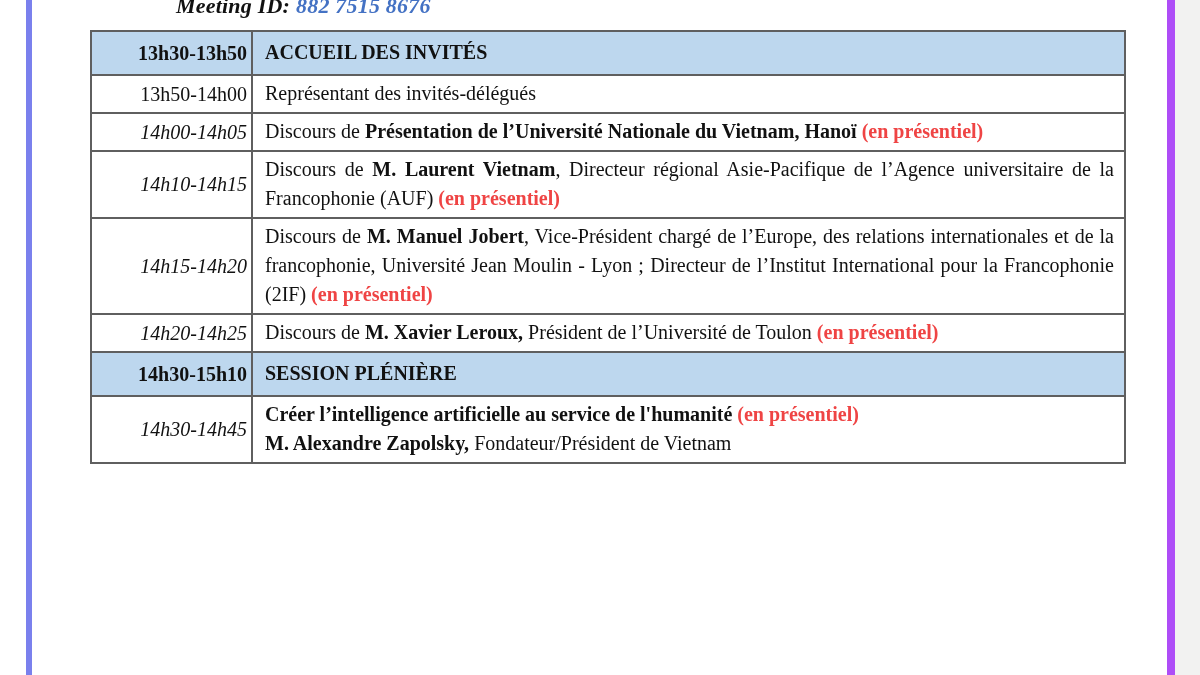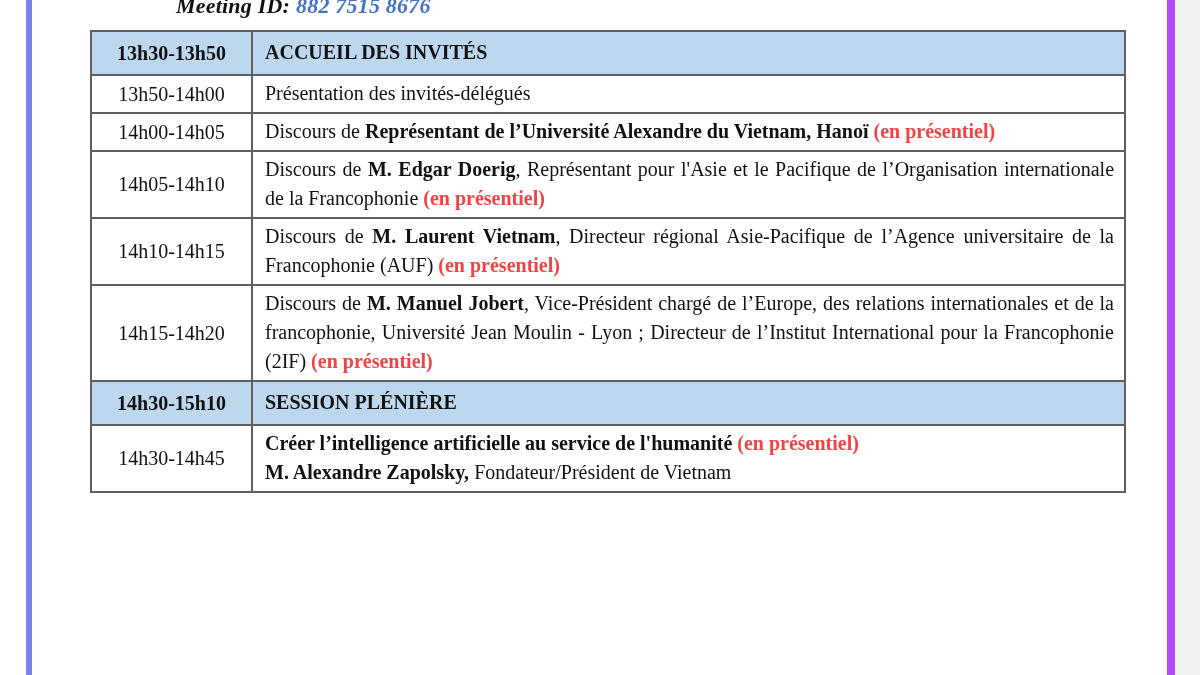--- a/index.html
+++ b/index.html
@@ -21,25 +21,25 @@
   }
   .meeting-line .id-value{color:#4472C4;margin-left:6px;}
 
   
   table.schedule{
     position:absolute;left:90px;top:30px;width:1036px;
     border-collapse:collapse;table-layout:fixed;
   }
   td{border:2px solid #5f5f5f;vertical-align:middle;}
   .time-cell{
-    width:151px;text-align:center;font-size:20px;color:#111;
+    width:151px;text-align:right;font-size:20px;color:#111;
     padding:3px 4px;
   }
   .time-cell.bold{font-weight:bold;}
-  .time-cell.italic{}
+  .time-cell.italic{font-style:italic;}
   .content-cell{
     font-size:20px;color:#111;line-height:29px;
     padding:3px 10px 4px 12px;
   }
   .content-cell .par{margin:0;}
   .content-cell.justify .par{text-align:justify;text-align-last:left;}
   .section-row td{background:#BDD7EE;}
   .section-row .time-cell{font-weight:bold;}
   .section-row .content-cell{font-weight:bold;padding-top:6px;padding-bottom:7px;}
   .seg-normal{font-weight:normal;}
@@ -61,45 +61,45 @@
   <tbody>
       <tr class="section-row">
         <td class="time-cell bold">13h30-13h50</td>
         <td class="content-cell">
           <div class="par"><span class="seg-bold">ACCUEIL DES INVITÉS</span></div>
         </td>
       </tr>
       <tr class="item-row">
         <td class="time-cell normal">13h50-14h00</td>
         <td class="content-cell">
-          <div class="par"><span class="seg-normal">Présentation des invités-délégués</span></div>
+          <div class="par"><span class="seg-normal">Représentant des invités-délégués</span></div>
         </td>
       </tr>
       <tr class="item-row">
         <td class="time-cell italic">14h00-14h05</td>
         <td class="content-cell">
-          <div class="par"><span class="seg-normal">Discours de </span><span class="seg-bold">Représentant de l’Université Alexandre du Vietnam, Hanoï </span><span class="seg-bold-blue">(en présentiel)</span></div>
-        </td>
-      </tr>
-      <tr class="item-row">
-        <td class="time-cell italic">14h05-14h10</td>
-        <td class="content-cell justify">
-          <div class="par"><span class="seg-normal">Discours de </span><span class="seg-bold">M. Edgar Doerig</span><span class="seg-normal">, Représentant pour l'Asie et le Pacifique de l’Organisation internationale de la Francophonie </span><span class="seg-bold-blue">(en présentiel)</span></div>
+          <div class="par"><span class="seg-normal">Discours de </span><span class="seg-bold">Présentation de l’Université Nationale du Vietnam, Hanoï </span><span class="seg-bold-blue">(en présentiel)</span></div>
         </td>
       </tr>
       <tr class="item-row">
         <td class="time-cell italic">14h10-14h15</td>
         <td class="content-cell justify">
           <div class="par"><span class="seg-normal">Discours de </span><span class="seg-bold">M. Laurent Vietnam</span><span class="seg-normal">, Directeur régional Asie-Pacifique de l’Agence universitaire de la Francophonie (AUF) </span><span class="seg-bold-blue">(en présentiel)</span></div>
         </td>
       </tr>
       <tr class="item-row">
         <td class="time-cell italic">14h15-14h20</td>
         <td class="content-cell justify">
           <div class="par"><span class="seg-normal">Discours de </span><span class="seg-bold">M. Manuel Jobert</span><span class="seg-normal">, Vice-Président chargé de l’Europe, des relations internationales et de la francophonie, Université Jean Moulin - Lyon ; Directeur de l’Institut International pour la Francophonie (2IF) </span><span class="seg-bold-blue">(en présentiel)</span></div>
+        </td>
+      </tr>
+      <tr class="item-row">
+        <td class="time-cell italic">14h20-14h25</td>
+        <td class="content-cell">
+          <div class="par"><span class="seg-normal">Discours de </span><span class="seg-bold">M. Xavier Leroux,</span><span class="seg-normal"> Président de l’Université de Toulon </span><span class="seg-bold-blue">(en présentiel)</span></div>
         </td>
       </tr>
       <tr class="section-row">
         <td class="time-cell bold">14h30-15h10</td>
         <td class="content-cell">
           <div class="par"><span class="seg-bold">SESSION PLÉNIÈRE</span></div>
         </td>
       </tr>
       <tr class="item-row">
         <td class="time-cell italic">14h30-14h45</td>

